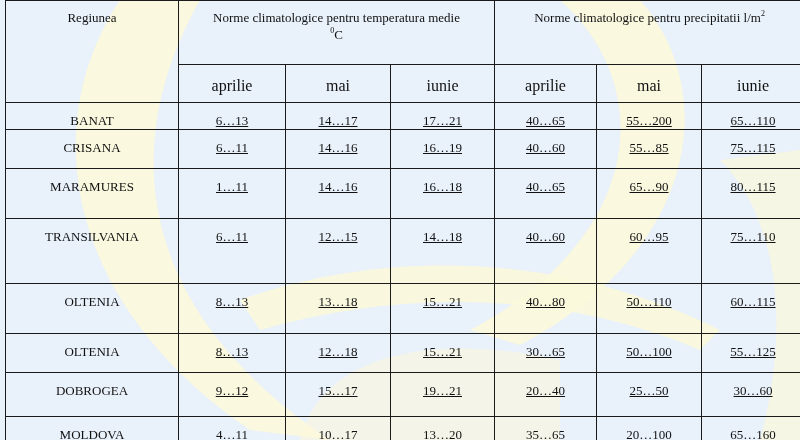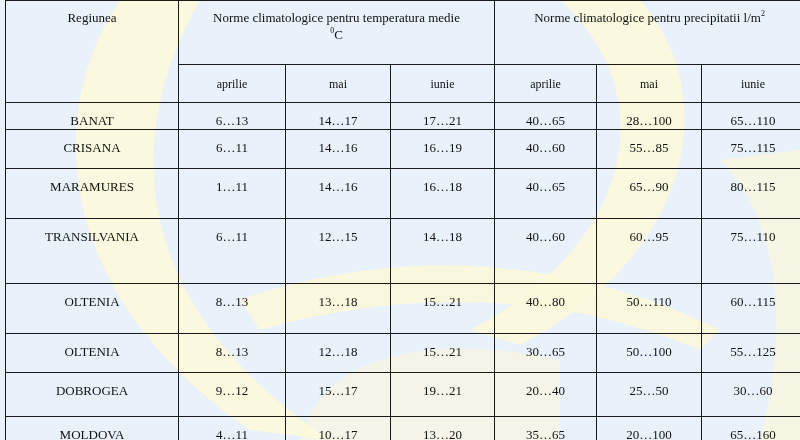--- a/index.html
+++ b/index.html
@@ -20,22 +20,22 @@
     }
     table.climate td, table.climate th {
       border: 1.5px solid #1a1a1a;
       text-align: center;
       vertical-align: top;
       font-weight: normal;
       padding: 0;
       background: transparent;
     }
     .hdr-main { padding-top: 8px !important; line-height: 17px; }
-    .hdr-sub { padding-top: 12px !important; font-size: 12px; }
-    td.cell { padding-top: 10px !important; }
+    .hdr-sub { padding-top: 12px !important; font-size: 16px; }
+    td.cell { padding-top: 10px !important; text-decoration: underline; }
     td.region { padding-top: 10px !important; }
     sup { font-size: 8px; vertical-align: 6px; line-height: 0; }
   </style>
 </head>
 <body>
 
 <svg class="watermark" viewBox="0 0 800 440" xmlns="http://www.w3.org/2000/svg">
 
   <path d="M120 0 C 40 120, 60 300, 250 430 L 330 440 C 150 320, 110 160, 200 0 Z" fill="#fbf8dc" opacity="0.95"></path>
   <path d="M560 0 C 660 90, 640 240, 470 330 L 520 345 C 700 250, 720 90, 640 0 Z" fill="#fbf8dc" opacity="0.95"></path>
@@ -73,21 +73,21 @@
     <th class="hdr-sub">mai</th>
     <th class="hdr-sub">iunie</th>
   </tr>
 
   <tr style="height:24px">
     <td class="region">BANAT</td>
     <td class="cell">6…13</td>
     <td class="cell">14…17</td>
     <td class="cell">17…21</td>
     <td class="cell">40…65</td>
-    <td class="cell">28…100</td>
+    <td class="cell">55…200</td>
     <td class="cell">65…110</td>
   </tr>
   <tr style="height:39px">
     <td class="region">CRISANA</td>
     <td class="cell">6…11</td>
     <td class="cell">14…16</td>
     <td class="cell">16…19</td>
     <td class="cell">40…60</td>
     <td class="cell">55…85</td>
     <td class="cell">75…115</td>

